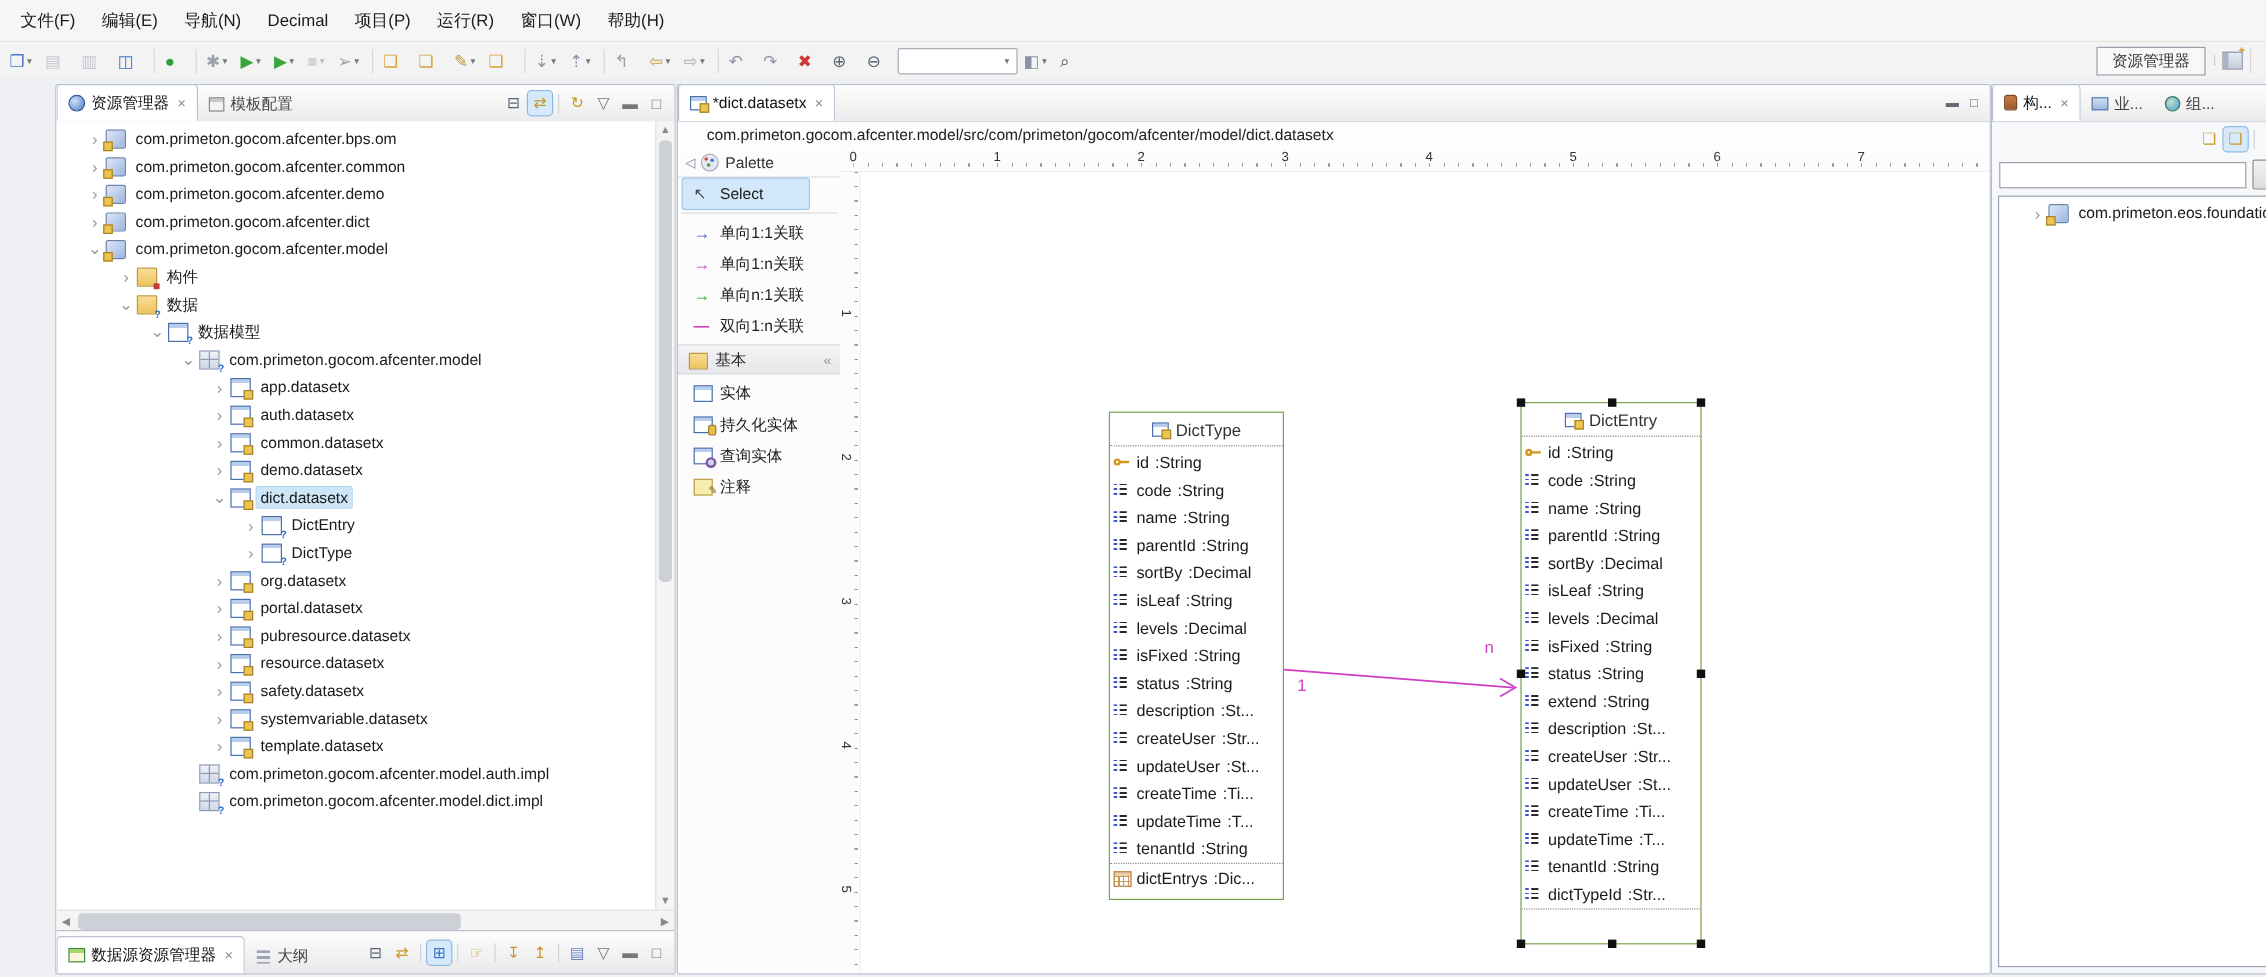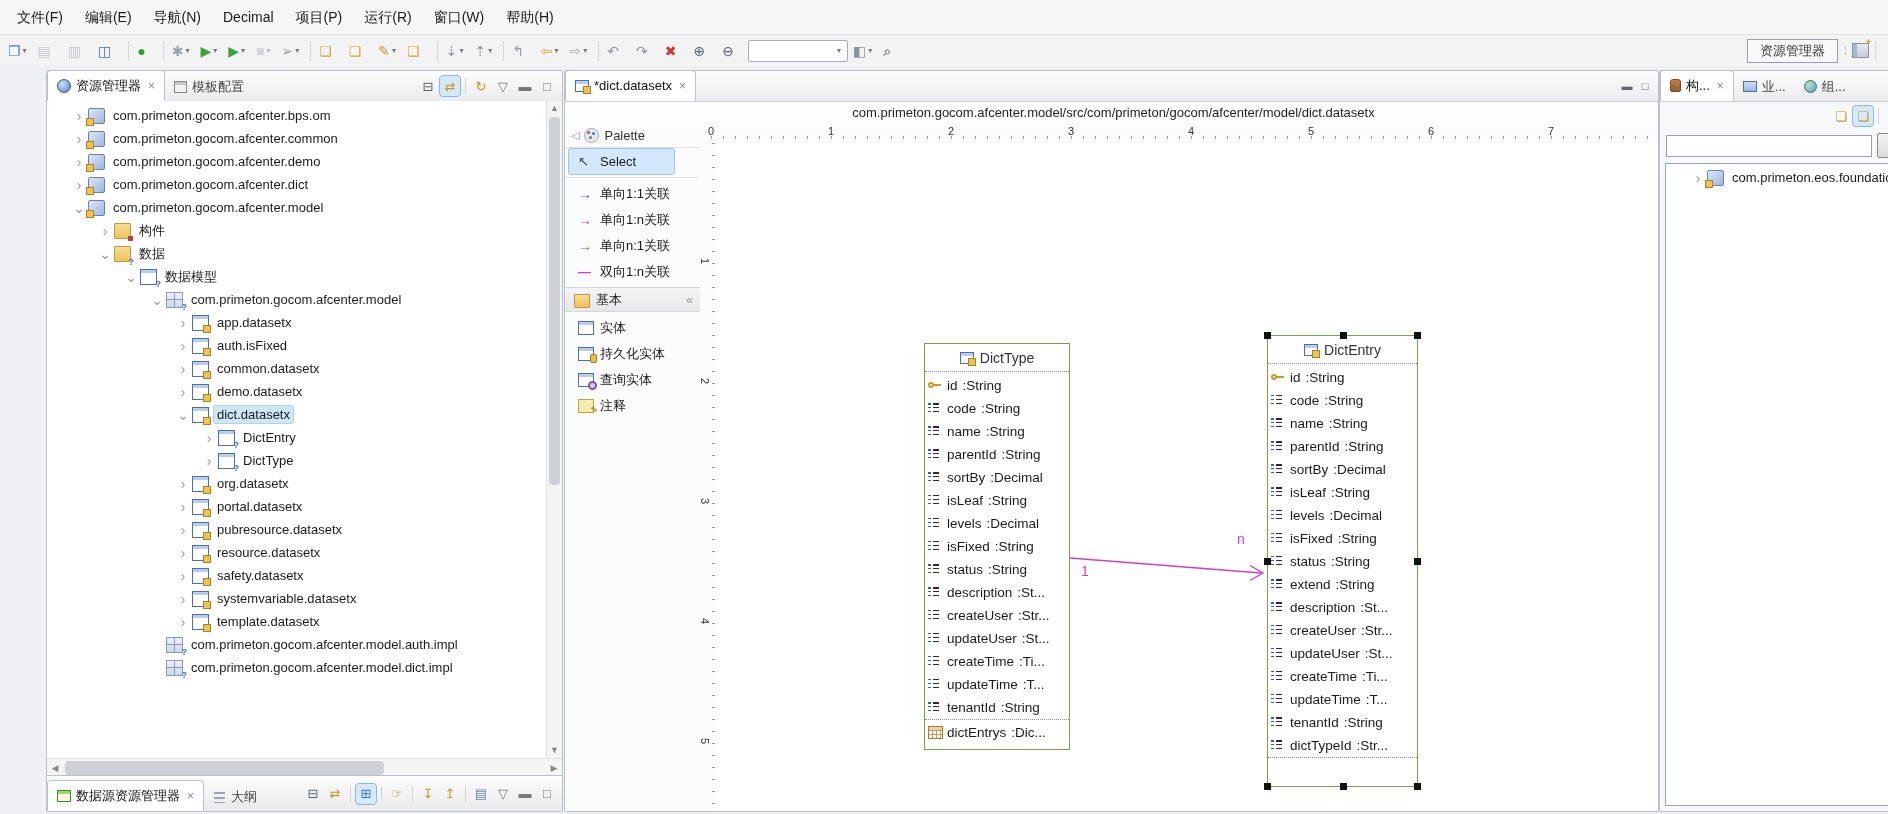--- a/index.html
+++ b/index.html
@@ -49,21 +49,21 @@
   
   .vscroll{position:absolute;right:0;top:30px;height:657px;width:15px;background:#f4f4f4;border-left:1px solid #e0e0e0;}
   .vscroll .arr{position:absolute;left:0;width:100%;height:15px;color:#888;font-size:9px;text-align:center;line-height:15px;}
   .vscroll .thumb{position:absolute;left:2px;right:2px;top:16px;height:56%;background:#cdd0d6;border-radius:4px;}
   .hscroll{position:absolute;left:0;right:0;top:687px;height:18px;background:#f4f4f4;border-top:1px solid #e0e0e0;}
   .hscroll .arr{position:absolute;top:0;width:16px;height:100%;color:#888;font-size:9px;text-align:center;line-height:18px;}
   .hscroll .thumb{position:absolute;top:2px;bottom:2px;left:18px;width:62%;background:#cdd0d6;border-radius:4px;}
   #left-bottom{position:absolute;left:0;right:0;bottom:0;height:35px;border-top:1px solid #bac1ce;background:linear-gradient(#fdfdfd,#e9e9eb);display:flex;align-items:flex-end;}
   
   #editor{left:520px;top:4px;width:1093px;height:740px;}
-  #breadcrumb{height:22px;line-height:22px;font-size:13px;color:#222;padding-left:4px;background:#fdfdfd;border-bottom:1px solid #d8dbe2;white-space:nowrap;overflow:hidden;text-align:center;}
+  #breadcrumb{height:22px;line-height:22px;font-size:13px;color:#222;padding-left:24px;background:#fdfdfd;border-bottom:1px solid #d8dbe2;white-space:nowrap;overflow:hidden;}
   #palette{position:absolute;left:0;top:52px;bottom:0;width:135px;background:#fcfcfd;border-right:1px solid #c6ccd8;}
   #palette-header{height:24px;display:flex;align-items:center;gap:5px;padding:0 6px;font-size:13px;color:#333;border-bottom:1px solid #e0e0e4;}
   .pal-collapse{color:#889;font-size:11px;}
   .ic-palette{width:13px;height:13px;border-radius:50%;background:#e8e8f2;border:1px solid #aab;position:relative;}
   .ic-palette::before{content:"";position:absolute;left:2px;top:2px;width:3px;height:3px;border-radius:50%;background:#d84a4a;box-shadow:5px 1px 0 #3a7ad8,2px 5px 0 #3aa43a;}
   .p-item{display:flex;align-items:center;gap:6px;height:25px;padding:0 4px 0 9px;font-size:13px;color:#1a1a1a;margin:1px 4px;}
   .p-item.sel{background:#d3e9fb;outline:1px solid #9cc5e8;border-radius:2px;margin-right:26px;}
   .p-item.hr{height:1px;padding:0;margin:3px 2px;background:#dcdce0;}
   .p-item.hr *{display:none;}
   .p-item.grp{background:linear-gradient(#f4f4f6,#e7e7ea);margin:3px 0;border-top:1px solid #d8d8dc;border-bottom:1px solid #d8d8dc;height:23px;color:#222;}
@@ -376,21 +376,21 @@
           <span class="lbl">com.primeton.gocom.afcenter.model</span>
         </div>
         <div class="trow" style="--i: 10; --ind: 4;">
           <span class="eslot">›</span>
           <span class="islot ic-dataset"></span>
           <span class="lbl">app.datasetx</span>
         </div>
         <div class="trow" style="--i: 11; --ind: 4;">
           <span class="eslot">›</span>
           <span class="islot ic-dataset"></span>
-          <span class="lbl">auth.isFixed</span>
+          <span class="lbl">auth.datasetx</span>
         </div>
         <div class="trow" style="--i: 12; --ind: 4;">
           <span class="eslot">›</span>
           <span class="islot ic-dataset"></span>
           <span class="lbl">common.datasetx</span>
         </div>
         <div class="trow" style="--i: 13; --ind: 4;">
           <span class="eslot">›</span>
           <span class="islot ic-dataset"></span>
           <span class="lbl">demo.datasetx</span>

